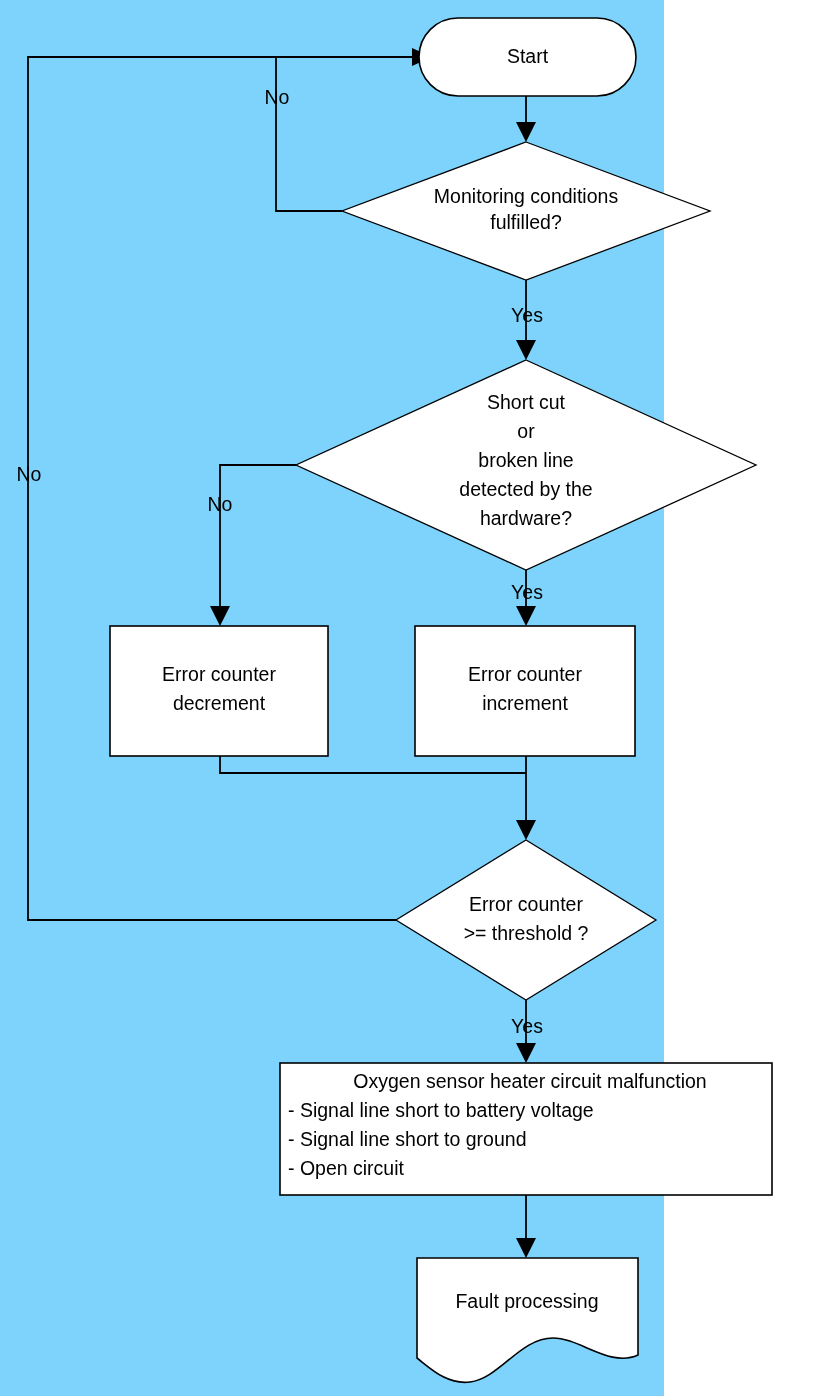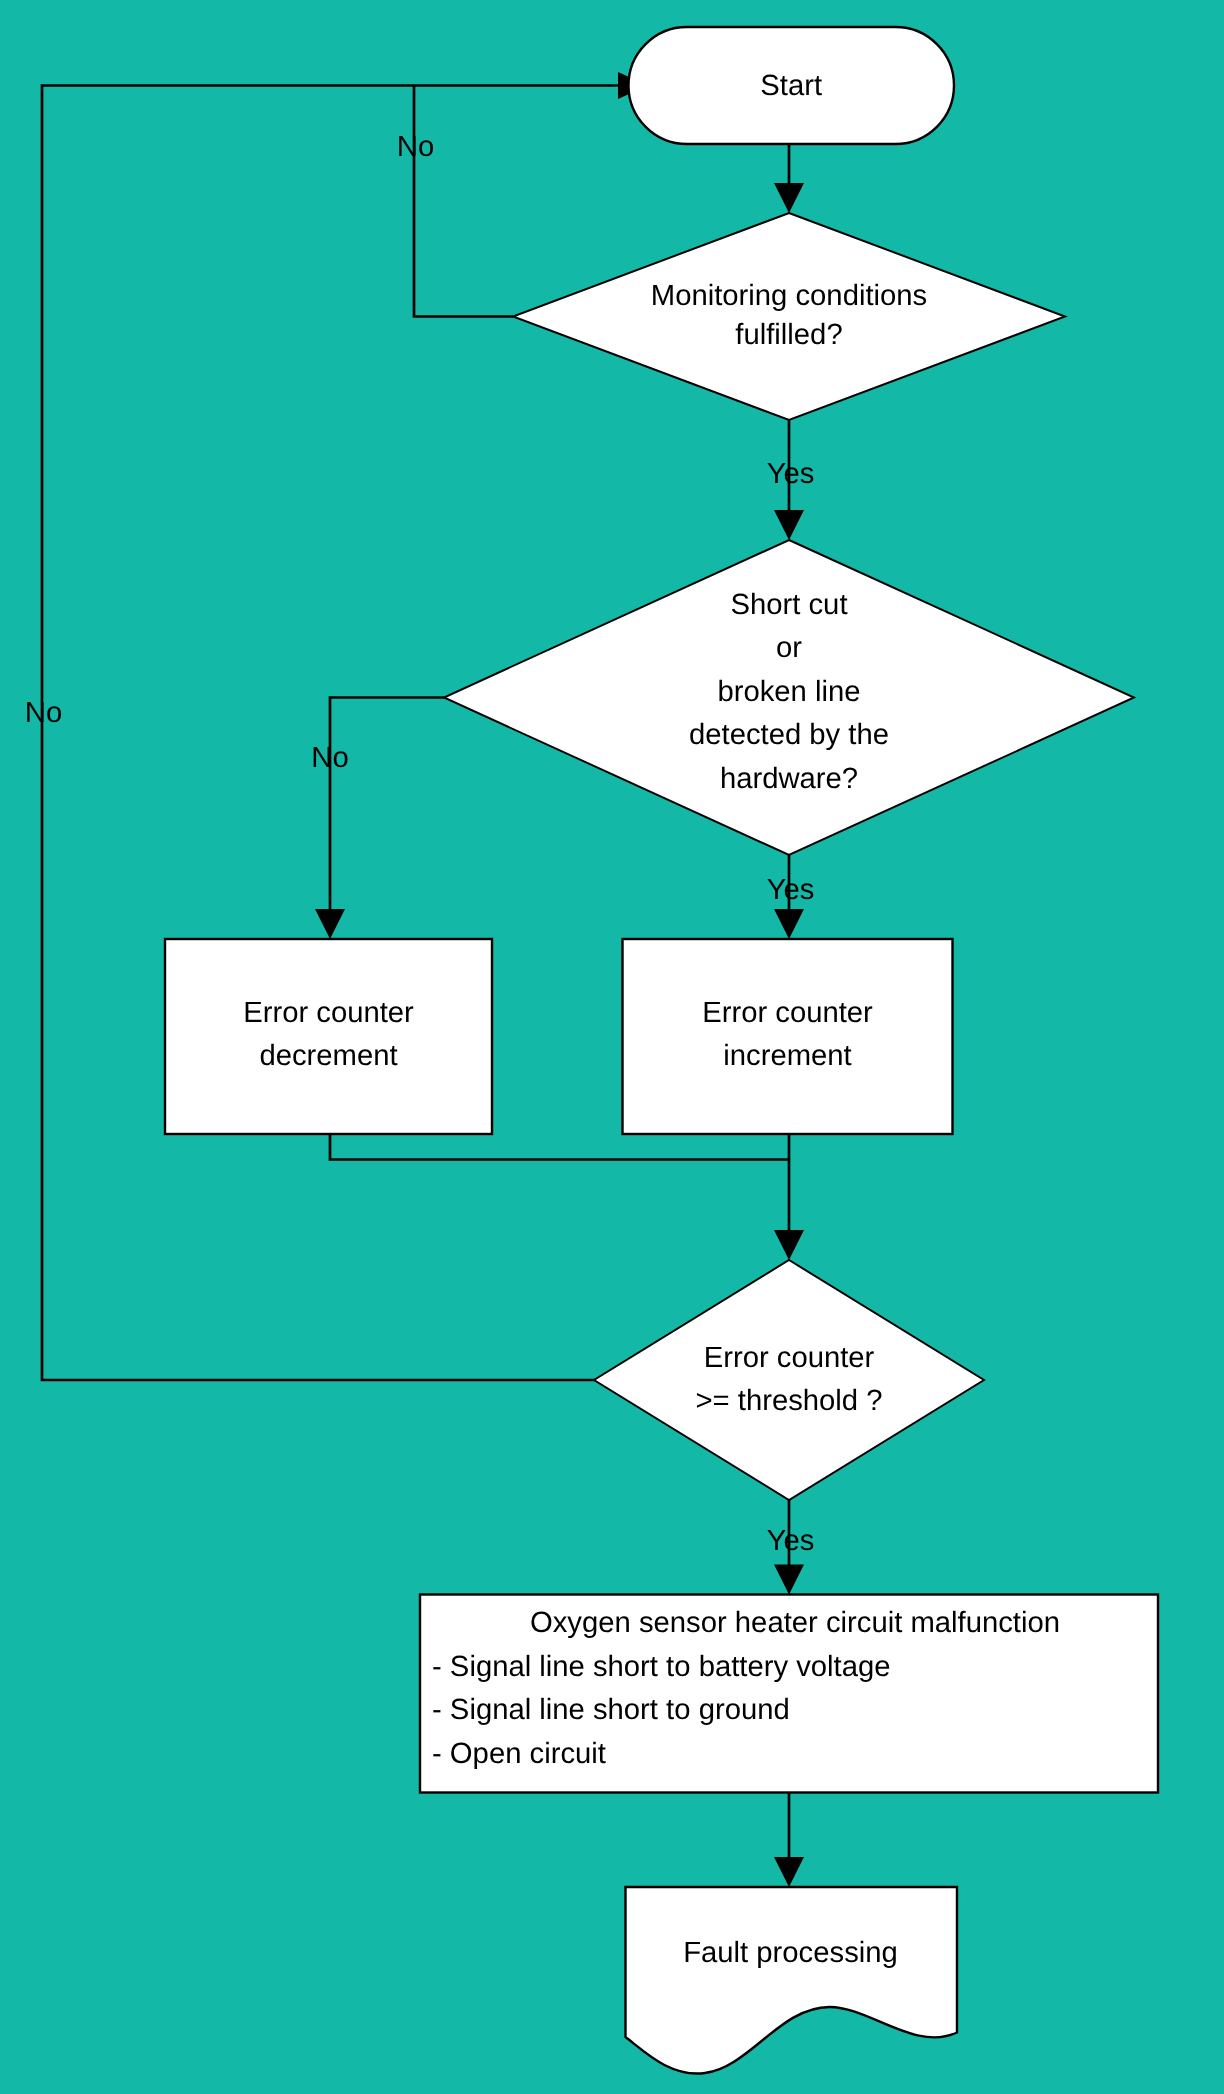--- a/index.html
+++ b/index.html
@@ -9,23 +9,23 @@
     background: #ffffff;
   }
   body {
     width: 816px;
     height: 1396px;
     font-family: "Liberation Sans", sans-serif;
     overflow: hidden;
   }
   #flowchart-root {
     position: relative;
-    width: 816px;
+    width: 664px;
     height: 1396px;
-    background: #14b8a6;
+    background: #7dd3fc;
   }
   svg#flow-svg {
     display: block;
     width: 816px;
     height: 1396px;
   }
   .shape-outline {
     fill: #ffffff;
     stroke: #000000;
     stroke-width: 1.6;

